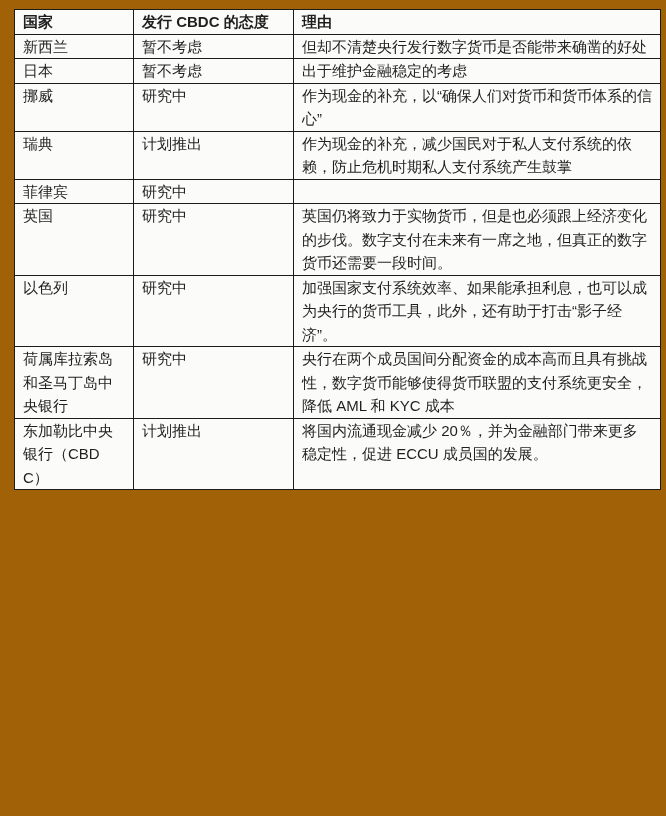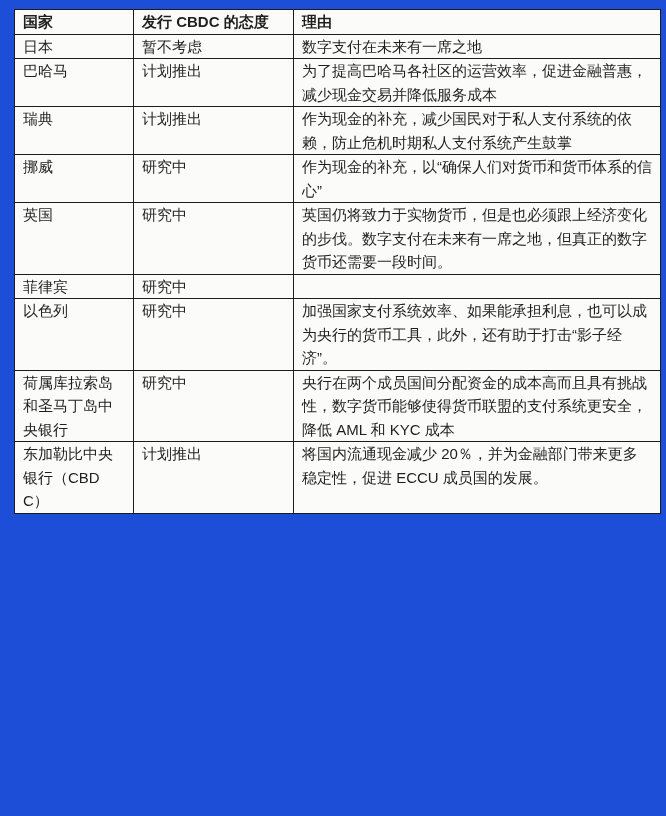--- a/index.html
+++ b/index.html
@@ -6,21 +6,21 @@
     margin: 0;
     padding: 0;
     background: #fafaf8;
     font-family: "Liberation Sans", "DejaVu Sans", sans-serif;
   }
   .page {
     width: 666px;
     height: 816px;
     box-sizing: border-box;
     padding: 9px 6px 3px 14px;
-    background: #1d4ed8;
+    background: #a16207;
     overflow: hidden;
   }
   table.cbdc-table {
     width: 646px;
     table-layout: fixed;
     border-collapse: collapse;
     background: #fbfbfa;
   }
   table.cbdc-table th,
   table.cbdc-table td {
@@ -55,48 +55,48 @@
     </colgroup>
     <thead>
       <tr>
         <th>国家</th>
         <th>发行 CBDC 的态度</th>
         <th>理由</th>
       </tr>
     </thead>
     <tbody>
       <tr>
+        <td class="cell-country">新西兰</td>
+        <td class="cell-attitude">暂不考虑</td>
+        <td class="cell-reason">但却不清楚央行发行数字货币是否能带来确凿的好处</td>
+      </tr>
+      <tr>
         <td class="cell-country">日本</td>
         <td class="cell-attitude">暂不考虑</td>
-        <td class="cell-reason">数字支付在未来有一席之地</td>
+        <td class="cell-reason">出于维护金融稳定的考虑</td>
       </tr>
       <tr>
-        <td class="cell-country">巴哈马</td>
-        <td class="cell-attitude">计划推出</td>
-        <td class="cell-reason">为了提高巴哈马各社区的运营效率，促进金融普惠，减少现金交易并降低服务成本</td>
+        <td class="cell-country">挪威</td>
+        <td class="cell-attitude">研究中</td>
+        <td class="cell-reason">作为现金的补充，以“确保人们对货币和货币体系的信心”</td>
       </tr>
       <tr>
         <td class="cell-country">瑞典</td>
         <td class="cell-attitude">计划推出</td>
         <td class="cell-reason">作为现金的补充，减少国民对于私人支付系统的依赖，防止危机时期私人支付系统产生鼓掌</td>
       </tr>
       <tr>
-        <td class="cell-country">挪威</td>
+        <td class="cell-country">菲律宾</td>
         <td class="cell-attitude">研究中</td>
-        <td class="cell-reason">作为现金的补充，以“确保人们对货币和货币体系的信心”</td>
+        <td class="cell-reason"></td>
       </tr>
       <tr>
         <td class="cell-country">英国</td>
         <td class="cell-attitude">研究中</td>
         <td class="cell-reason">英国仍将致力于实物货币，但是也必须跟上经济变化的步伐。数字支付在未来有一席之地，但真正的数字货币还需要一段时间。</td>
-      </tr>
-      <tr>
-        <td class="cell-country">菲律宾</td>
-        <td class="cell-attitude">研究中</td>
-        <td class="cell-reason"></td>
       </tr>
       <tr>
         <td class="cell-country">以色列</td>
         <td class="cell-attitude">研究中</td>
         <td class="cell-reason">加强国家支付系统效率、如果能承担利息，也可以成为央行的货币工具，此外，还有助于打击“影子经济”。</td>
       </tr>
       <tr>
         <td class="cell-country">荷属库拉索岛和圣马丁岛中央银行</td>
         <td class="cell-attitude">研究中</td>
         <td class="cell-reason">央行在两个成员国间分配资金的成本高而且具有挑战性，数字货币能够使得货币联盟的支付系统更安全，降低 AML 和 KYC 成本</td>

